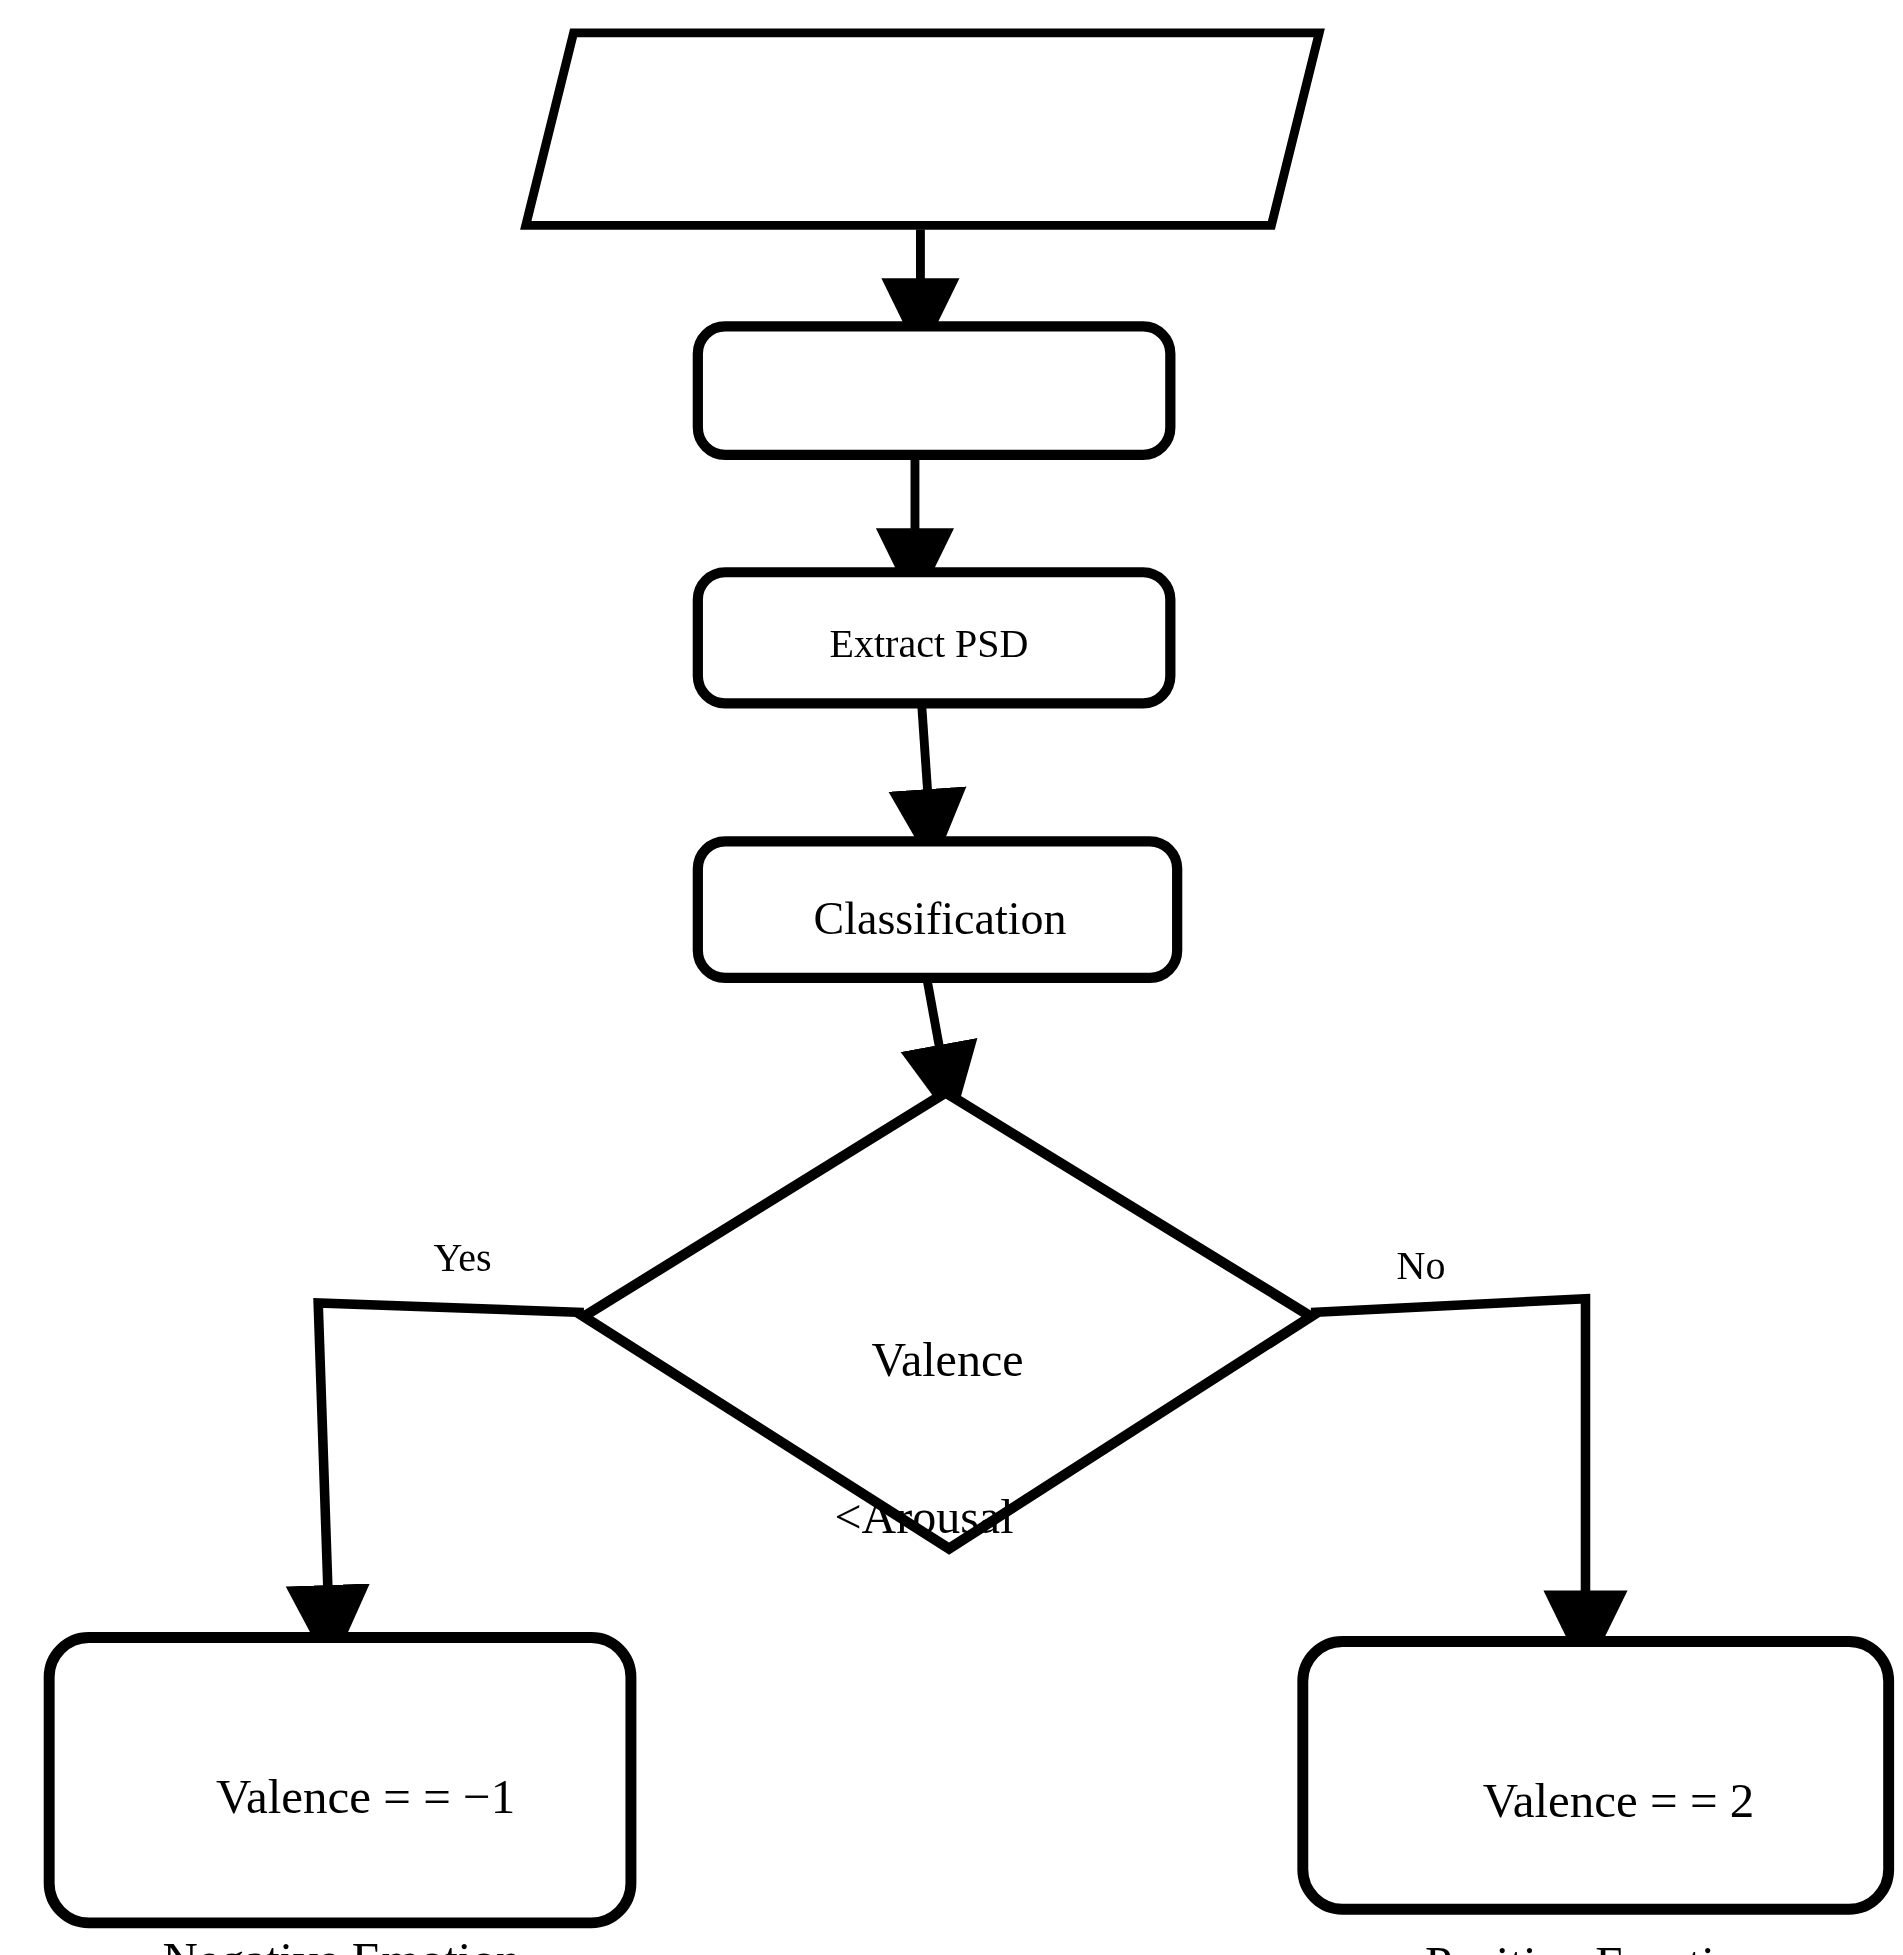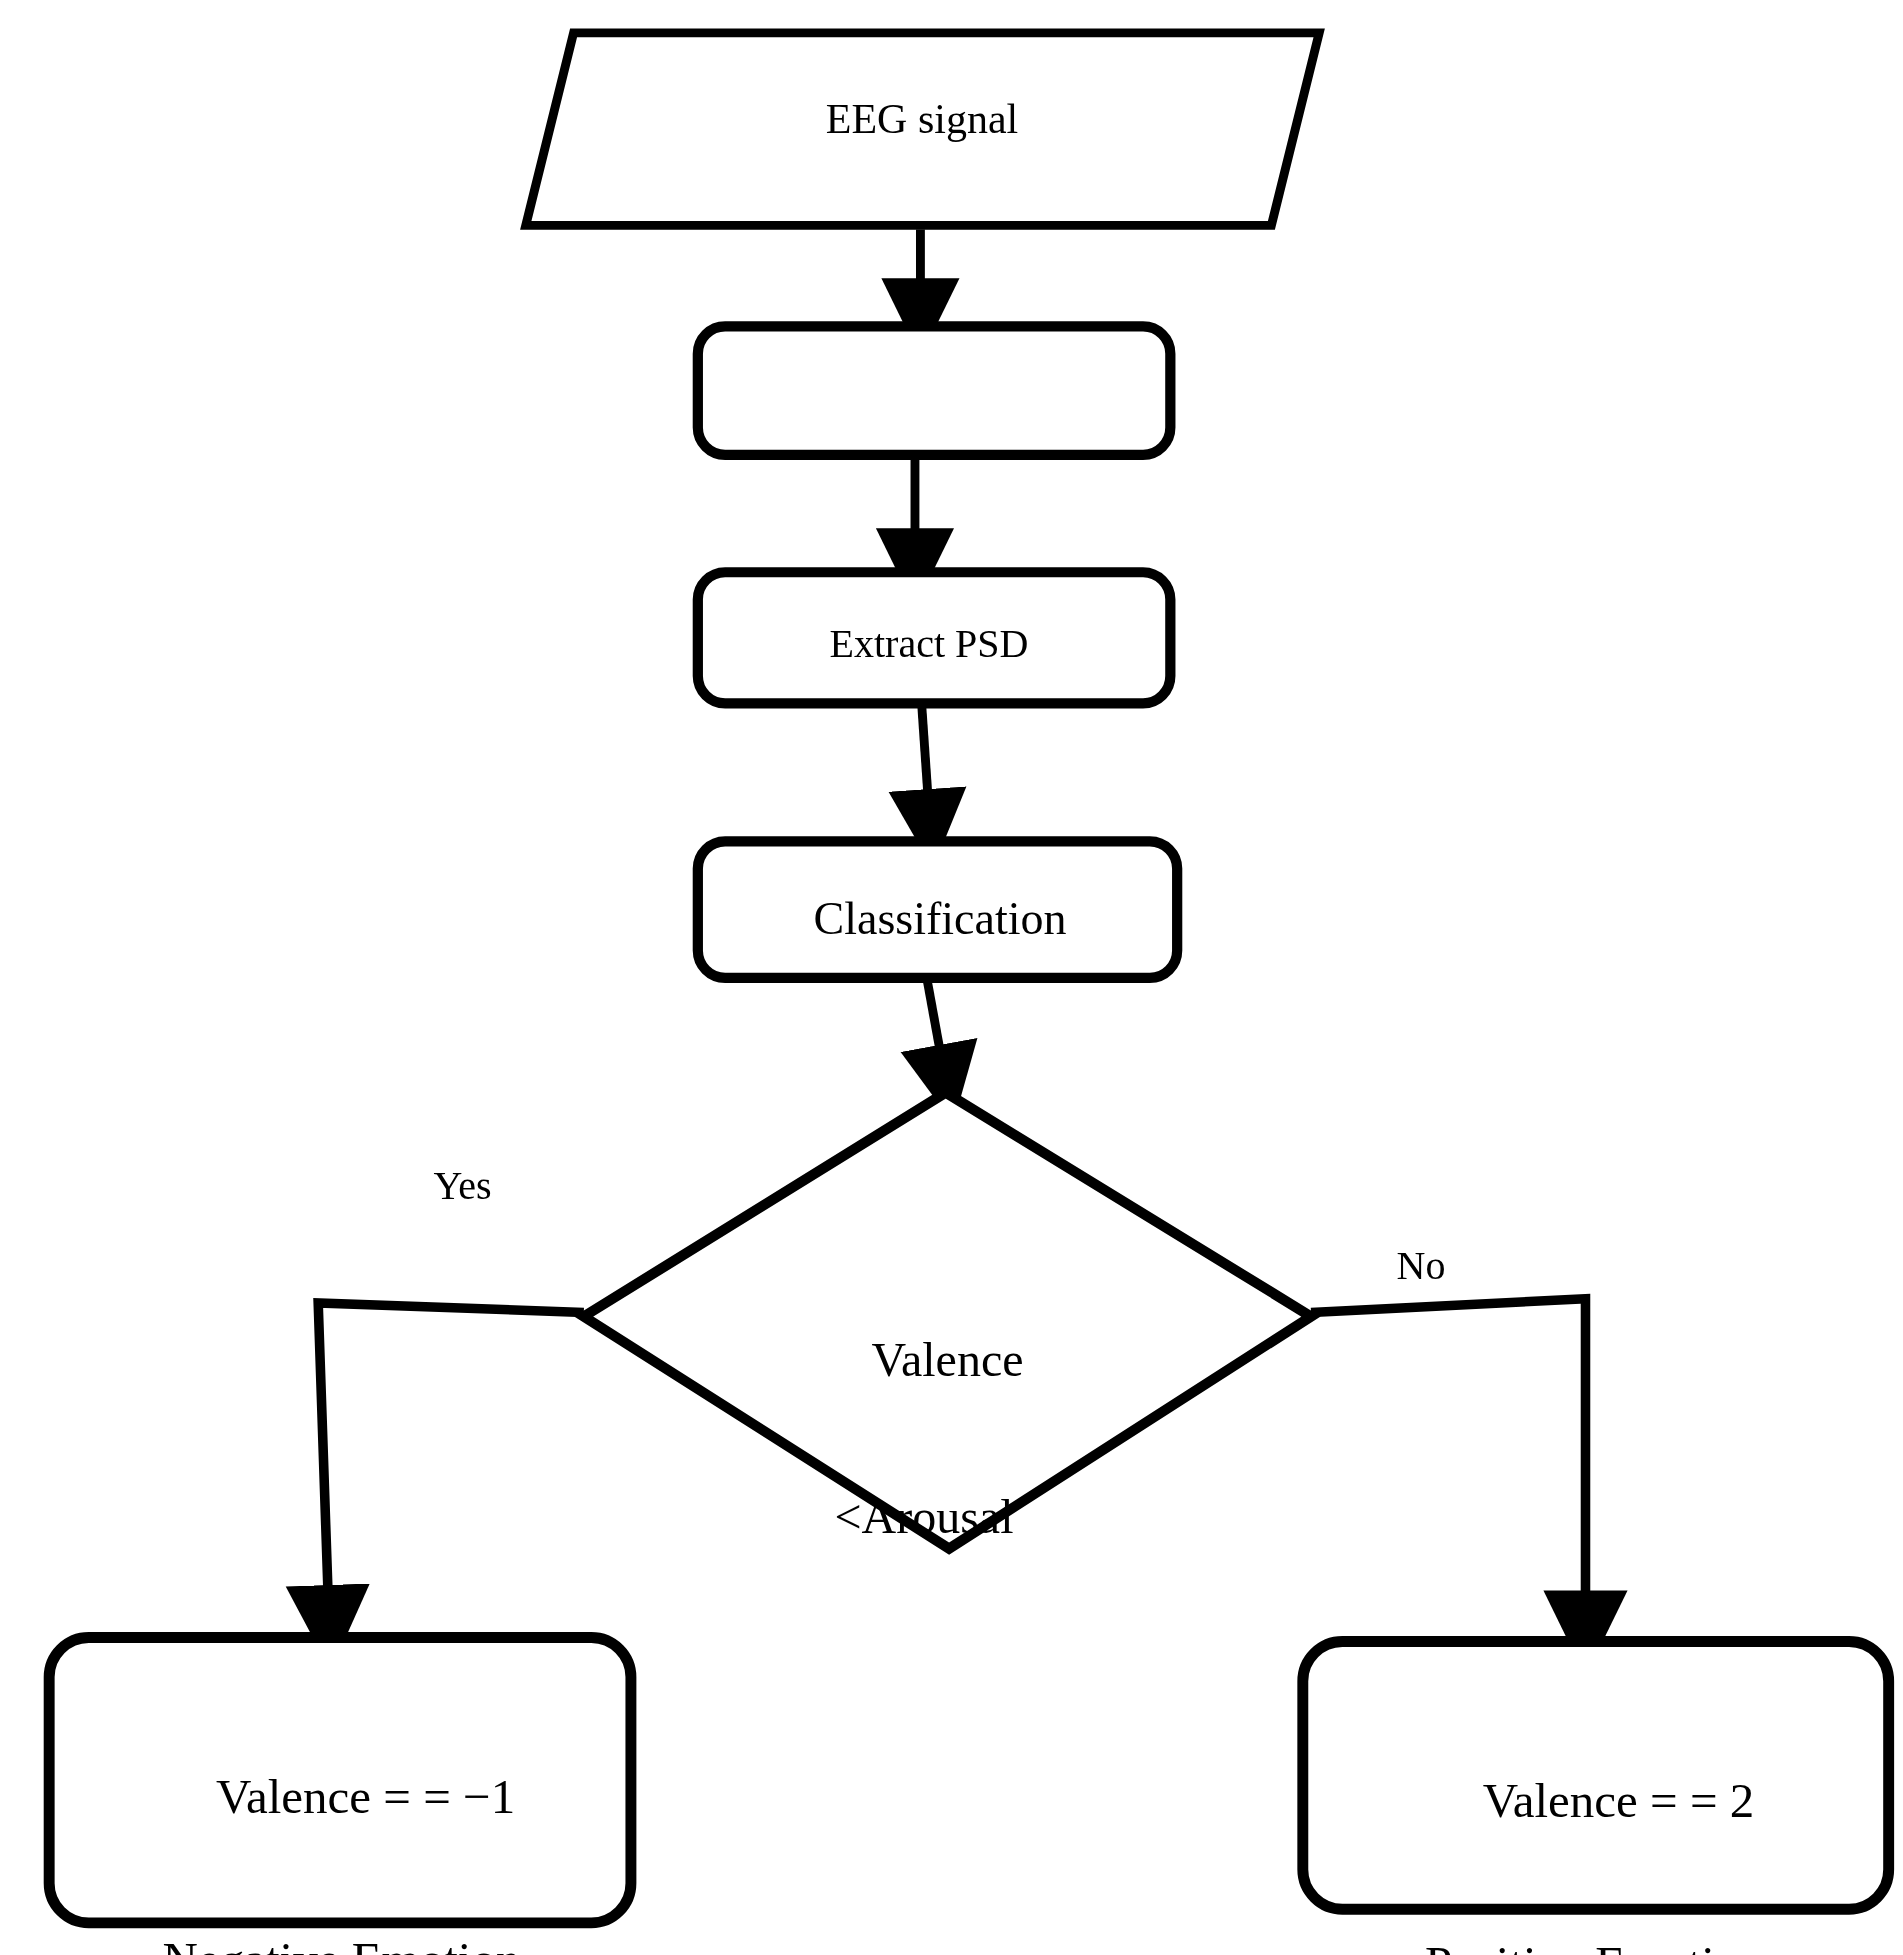--- a/index.html
+++ b/index.html
@@ -43,21 +43,21 @@
   .t-eeg      { left: 519px;  top: 89px;  width: 806px; font-size: 42px; }
   .t-reshape  { left: 683px; top: 369px;  width: 492px;  font-size: 40px; }
   .t-psd      { left: 683px; top: 615px;  width: 492px;  font-size: 40px; }
   .t-classify { left: 694px; top: 886px; width: 492px;  font-size: 46px; }
   .t-decision { left: 685px; top: 1255px; width: 478px;  font-size: 48px; }
   .t-decision .line2 { display: block; margin-top: 18px; }
   .t-neg      { left: 48px;   top: 1690px; width: 587px;  font-size: 49px; }
   .t-neg .line2 { display: block; margin-top: 20.5px; }
   .t-pos      { left: 1301px; top: 1694px; width: 587px;  font-size: 49px; }
   .t-pos .line2 { display: block; margin-top: 20.5px; }
-  .lbl-yes { left: 408px;  top: 1162px; width: 109px; }
+  .lbl-yes { left: 408px;  top: 1234px; width: 109px; }
   .lbl-no  { left: 1373px; top: 1194px; width: 96px; margin-top: 48px; }
 </style>
 </head>
 <body>
 
 <div id="canvas">
 
   <svg id="flow-svg" viewBox="0 0 2787 2863" xmlns="http://www.w3.org/2000/svg">
     <defs>
       <marker id="arrowhead" markerWidth="10" markerHeight="10" refX="4.2" refY="5" orient="auto" markerUnits="strokeWidth">
@@ -85,21 +85,20 @@
 
     <path d="M 855 1922 L 466 1908 L 482 2380" fill="none" stroke="#000000" stroke-width="14" marker-end="url(#arrowhead)"></path>
 
     <path d="M 1920 1922 L 2322 1902 L 2322 2388" fill="none" stroke="#000000" stroke-width="14" marker-end="url(#arrowhead)"></path>
 
     <rect x="72" y="2398" width="852" height="418" rx="58" ry="58" fill="#ffffff" stroke="#000000" stroke-width="16"></rect>
 
     <rect x="1908" y="2404" width="858" height="392" rx="58" ry="58" fill="#ffffff" stroke="#000000" stroke-width="16"></rect>
   </svg>
 
-  <div class="node-text t-eeg">EEG signal</div>
 
 
   <div class="node-text t-psd">Extract PSD</div>
 
   <div class="node-text t-classify">Classification</div>
 
   <div class="node-text t-decision">
     <span class="line1">Valence</span>
     <span class="line2">&lt;Arousal</span>
   </div>

